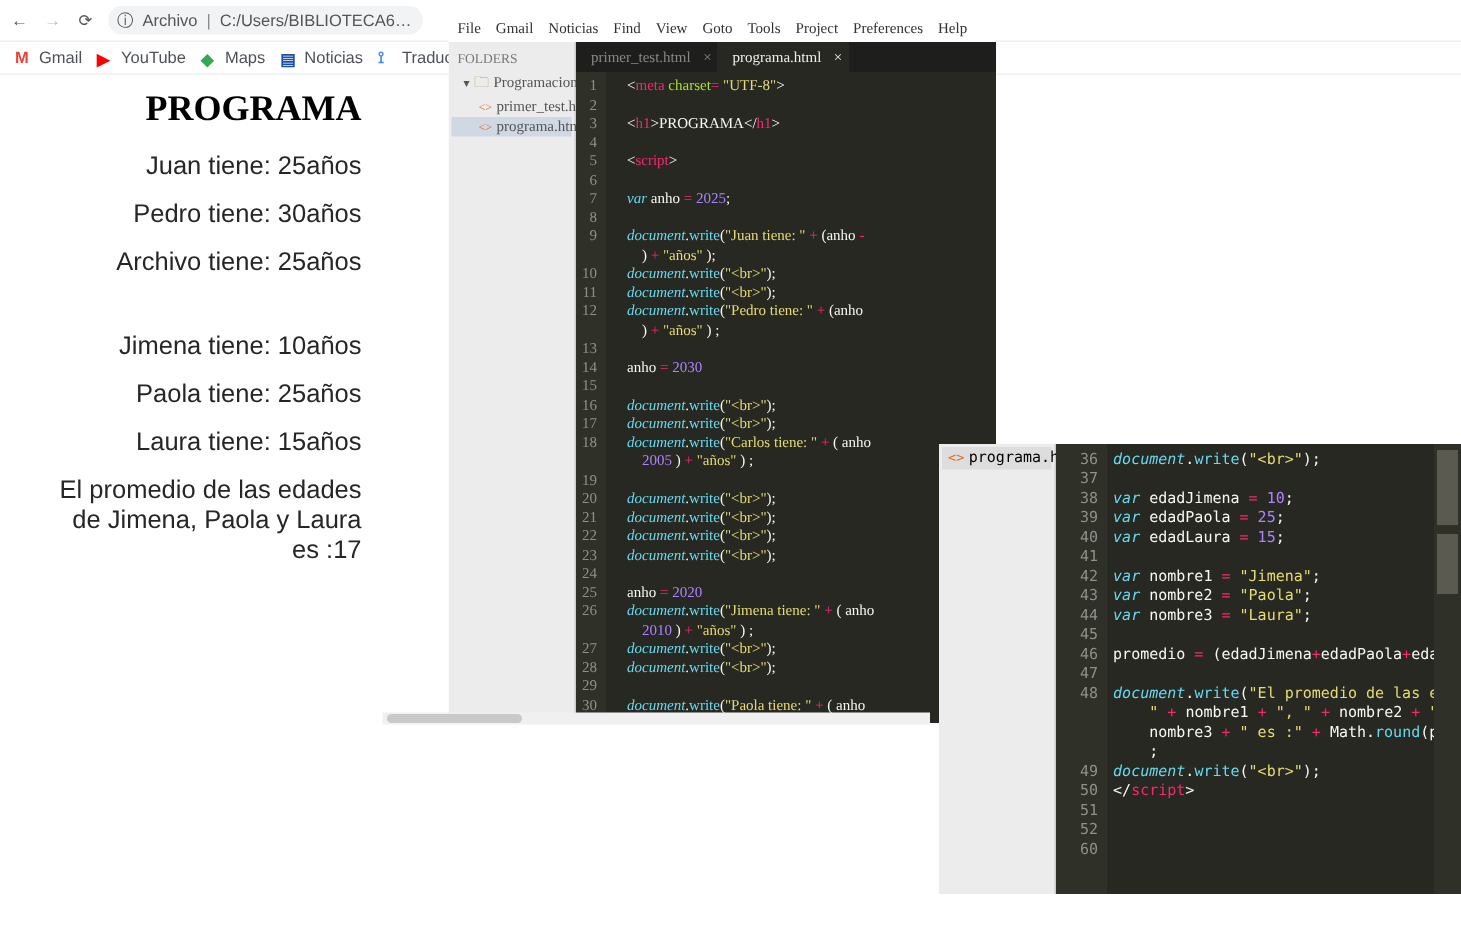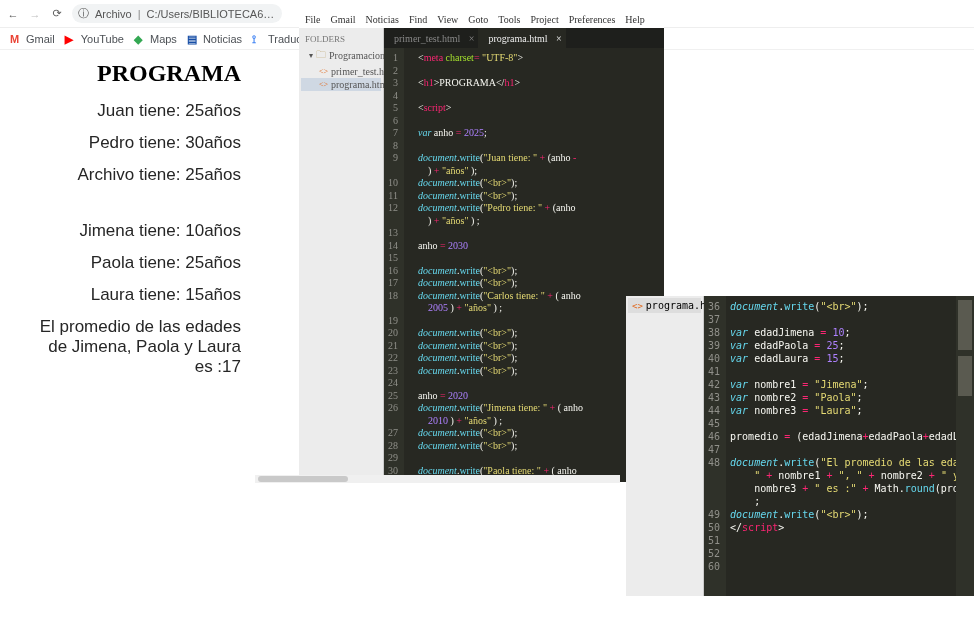--- a/index.html
+++ b/index.html
@@ -188,21 +188,21 @@
     flex:1;
     background:#272822;
     display:flex;
     overflow:hidden;
     position:relative;
   }
   .gutter2 {
     background:#2f3129;
     color:#90908a;
     text-align:right;
-    padding:4px 6px 4px 4px;
+    padding:4px 6px 4px 16px;
     font-size:10px;
     line-height:13px;
   }
   .gutter2 .ln { height:13px; }
   .code2 {
     flex:1;
     color:#f8f8f2;
     font-size:10px;
     line-height:13px;
     padding:4px 4px;

